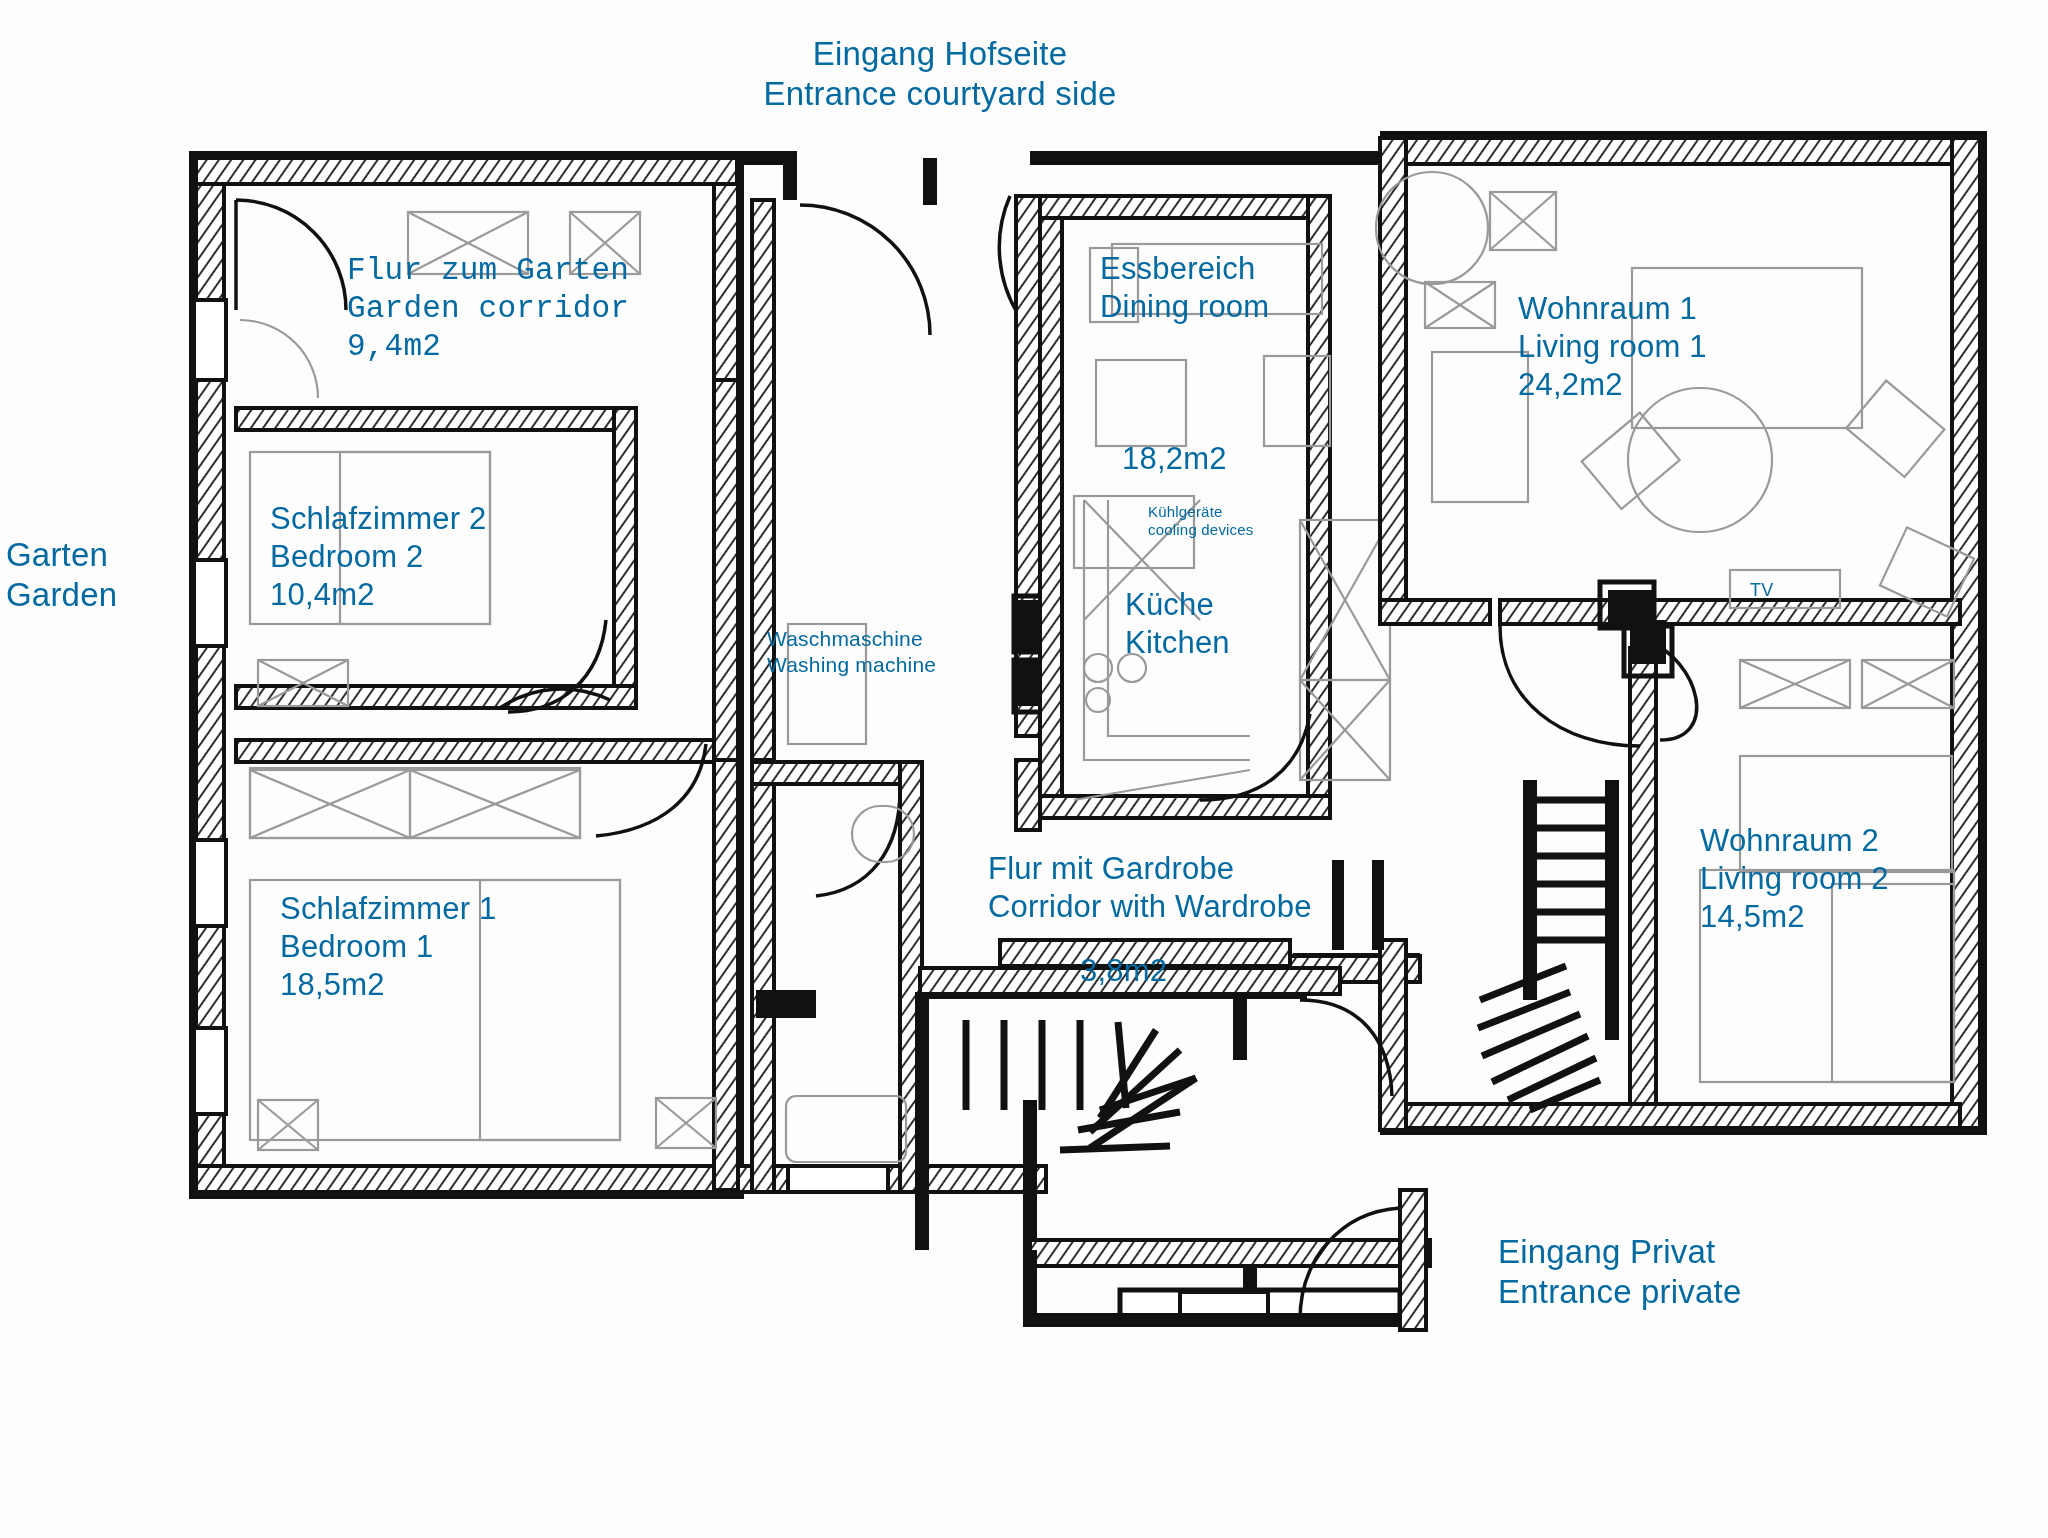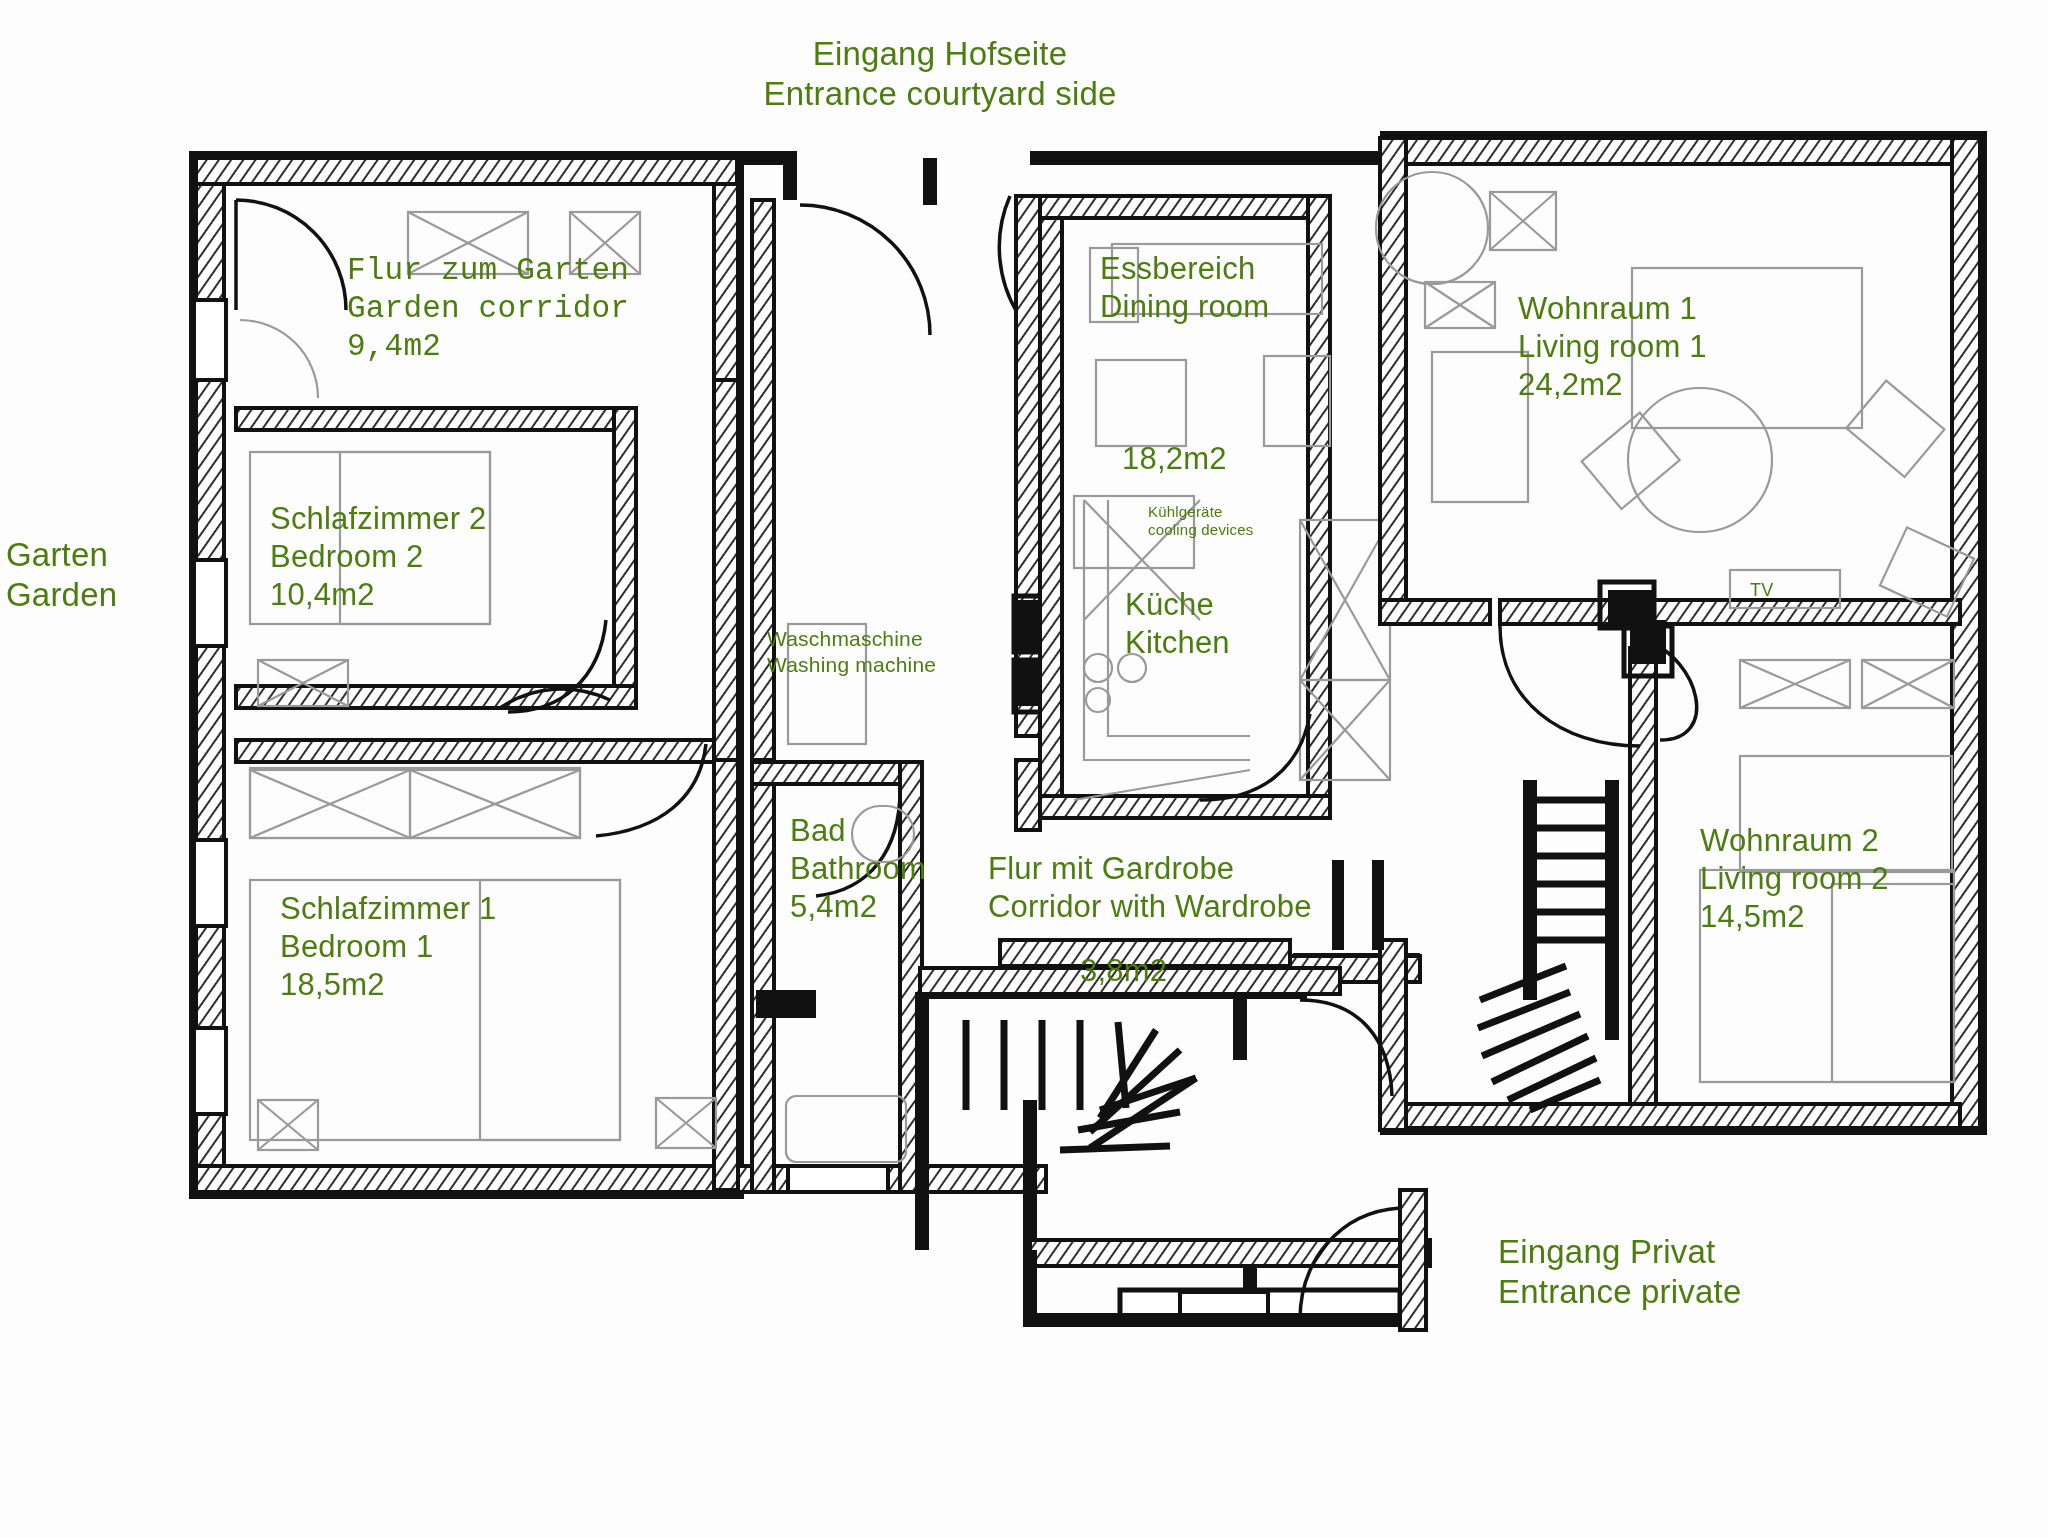--- a/index.html
+++ b/index.html
@@ -22,21 +22,21 @@
     position: absolute;
     left: 0;
     top: 0;
     width: 2048px;
     height: 1538px;
   }
   .lbl {
     position: absolute;
     white-space: pre;
     line-height: 1.22;
-    color: #4d7c0f;
+    color: #0369a1;
     letter-spacing: 0.2px;
   }
   .lbl-lg { font-size: 33px; }
   .lbl-md { font-size: 31px; }
   .lbl-sm { font-size: 21px; margin-top: 26px; }
   .lbl-xs { font-size: 15px; }
   .lbl-tv { font-size: 18px; }
   .lbl-center { text-align: center; }
 </style>
 </head>
@@ -280,21 +280,20 @@
 
   <div class="lbl lbl-md" style="left:347px; top:252px;font-family:Liberation Mono, monospace;"><span>Flur zum Garten</span><br><span>Garden corridor</span><br><span>9,4m2</span></div>
 
   <div class="lbl lbl-md" style="left:270px; top:500px;"><span>Schlafzimmer 2</span><br><span>Bedroom 2</span><br><span>10,4m2</span></div>
 
   <div class="lbl lbl-md" style="left:280px; top:890px;"><span>Schlafzimmer 1</span><br><span>Bedroom 1</span><br><span>18,5m2</span></div>
 
 
   <div class="lbl lbl-sm" style="left:767px; top:600px;"><span>Waschmaschine</span><br><span>Washing machine</span></div>
 
-  <div class="lbl lbl-md" style="left:790px; top:812px;"><span>Bad</span><br><span>Bathroom</span><br><span>5,4m2</span></div>
 
   <div class="lbl lbl-md" style="left:988px; top:850px;"><span>Flur mit Gardrobe</span><br><span>Corridor with Wardrobe</span></div>
   <div class="lbl lbl-md" style="left:1080px; top:952px;"><span>3,8m2</span></div>
 
   <div class="lbl lbl-md" style="left:1100px; top:250px;"><span>Essbereich</span><br><span>Dining room</span></div>
   <div class="lbl lbl-md" style="left:1122px; top:440px;"><span>18,2m2</span></div>
 
   <div class="lbl lbl-xs" style="left:1148px; top:503px;"><span>Kühlgeräte</span><br><span>cooling devices</span></div>
 
   <div class="lbl lbl-md" style="left:1125px; top:586px;"><span>Küche</span><br><span>Kitchen</span></div>

